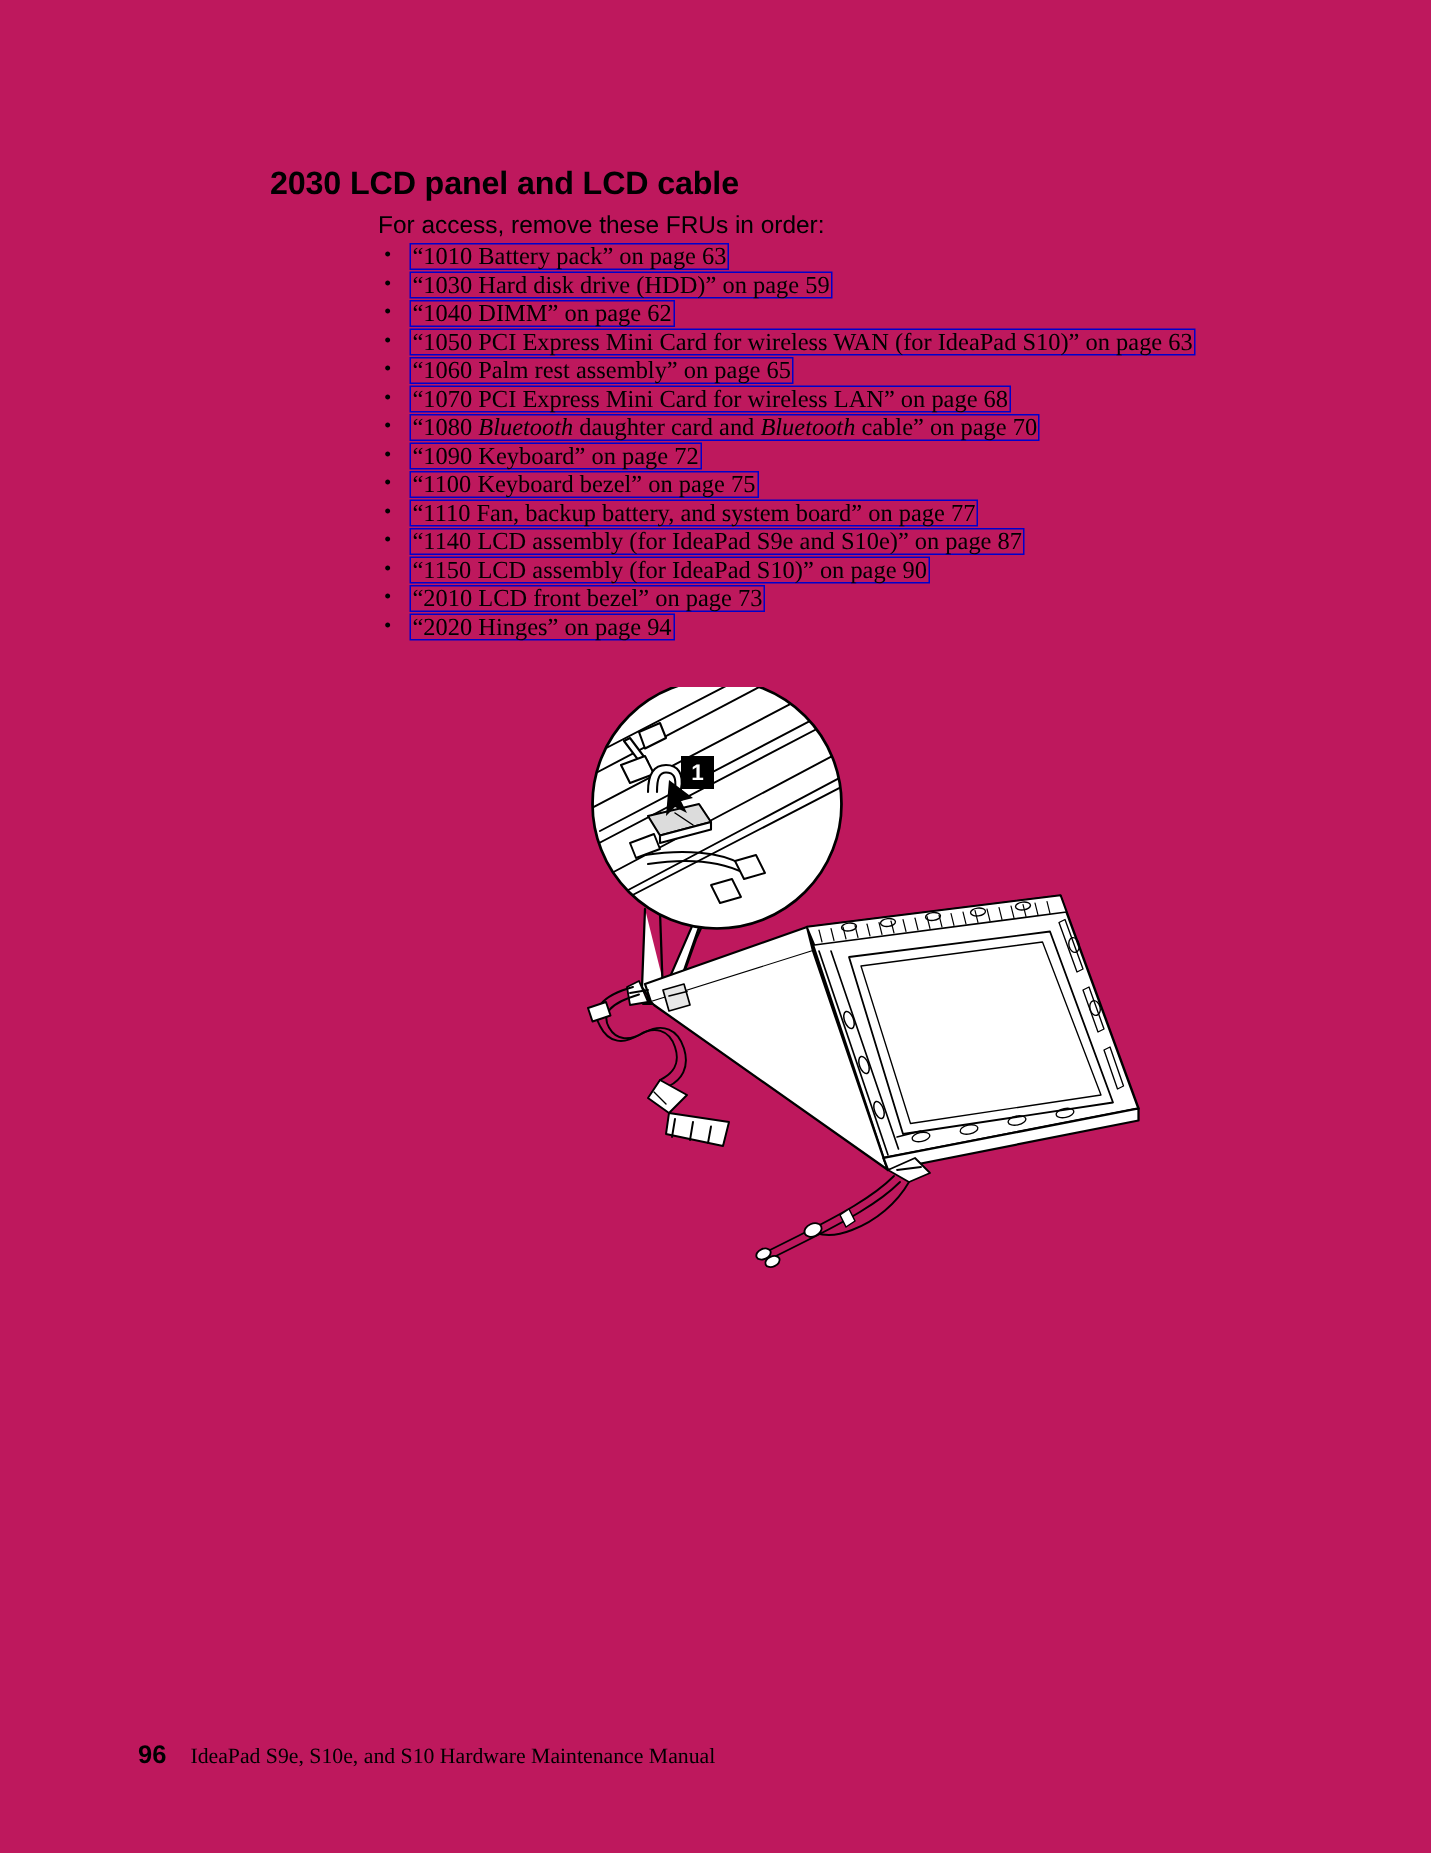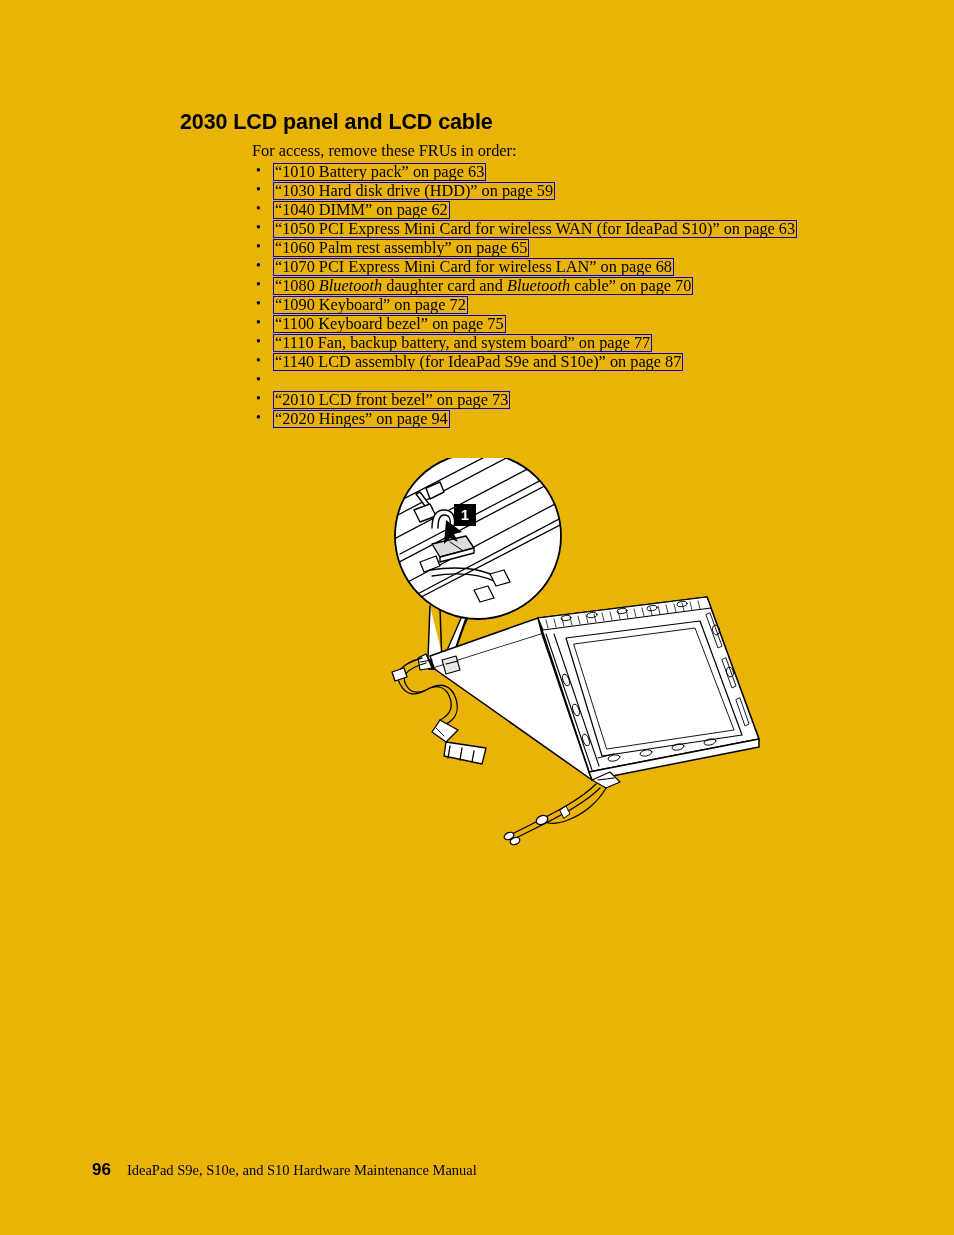--- a/index.html
+++ b/index.html
@@ -13,21 +13,21 @@
     height: 1235px;
     position: relative;
     font-family: "Liberation Serif", serif;
     color: #000000;
     overflow: hidden;
   }
 
   .page {
     position: absolute;
     inset: 0;
-    background: #eab308;
+    background: #be185d;
   }
 
   
   .heading {
     position: absolute;
     left: 180px;
     top: 96px;
     font-family: "Liberation Sans", sans-serif;
     font-weight: bold;
     font-size: 21.5px;
@@ -38,21 +38,21 @@
 
   
   .body-col {
     position: absolute;
     left: 252px;
     top: 141px;
     width: 600px;
   }
 
   .intro {
-    font-family: Liberation Serif, serif;
+    font-family: Liberation Sans, sans-serif;
     font-size: 16.3px;
     line-height: 19px;
     white-space: nowrap;
   }
 
   ul.fru-list {
     list-style: none;
     margin: 1px 0 0 0;
     padding: 0;
   }
@@ -144,21 +144,21 @@
         <li><span class="bullet">•</span><a class="xref" style="border-color: rgb(0, 0, 204);">“1030 Hard disk drive (HDD)” on page 59</a></li>
         <li><span class="bullet">•</span><a class="xref" style="border-color: rgb(0, 0, 204);">“1040 DIMM” on page 62</a></li>
         <li><span class="bullet">•</span><a class="xref" style="border-color: rgb(0, 0, 204);">“1050 PCI Express Mini Card for wireless WAN (for IdeaPad S10)” on page 63</a></li>
         <li><span class="bullet">•</span><a class="xref" style="border-color: rgb(0, 0, 204);">“1060 Palm rest assembly” on page 65</a></li>
         <li><span class="bullet">•</span><a class="xref" style="border-color: rgb(0, 0, 204);">“1070 PCI Express Mini Card for wireless LAN” on page 68</a></li>
         <li><span class="bullet">•</span><a class="xref" style="border-color: rgb(0, 0, 204);">“1080 <i>Bluetooth</i> daughter card and <i>Bluetooth</i> cable” on page 70</a></li>
         <li><span class="bullet">•</span><a class="xref" style="border-color: rgb(0, 0, 204);">“1090 Keyboard” on page 72</a></li>
         <li><span class="bullet">•</span><a class="xref" style="border-color: rgb(0, 0, 204);">“1100 Keyboard bezel” on page 75</a></li>
         <li><span class="bullet">•</span><a class="xref" style="border-color: rgb(0, 0, 204);">“1110 Fan, backup battery, and system board” on page 77</a></li>
         <li><span class="bullet">•</span><a class="xref" style="border-color: rgb(0, 0, 204);">“1140 LCD assembly (for IdeaPad S9e and S10e)” on page 87</a></li>
-        <li><span class="bullet">•</span></li>
+        <li><span class="bullet">•</span><a class="xref" style="border-color: rgb(0, 0, 204);">“1150 LCD assembly (for IdeaPad S10)” on page 90</a></li>
         <li><span class="bullet">•</span><a class="xref" style="border-color: rgb(0, 0, 204);">“2010 LCD front bezel” on page 73</a></li>
         <li><span class="bullet">•</span><a class="xref" style="border-color: rgb(0, 0, 204);">“2020 Hinges” on page 94</a></li>
       </ul>
   </div>
 
 
   <div class="figure">
     <svg width="390" height="390" viewBox="0 0 390 390" xmlns="http://www.w3.org/2000/svg">
       <defs>
         <clipPath id="detailClip">

